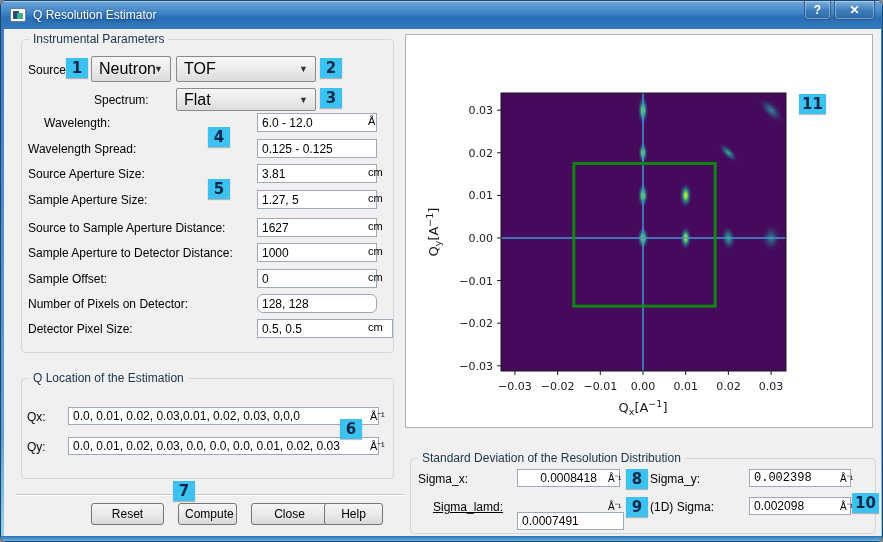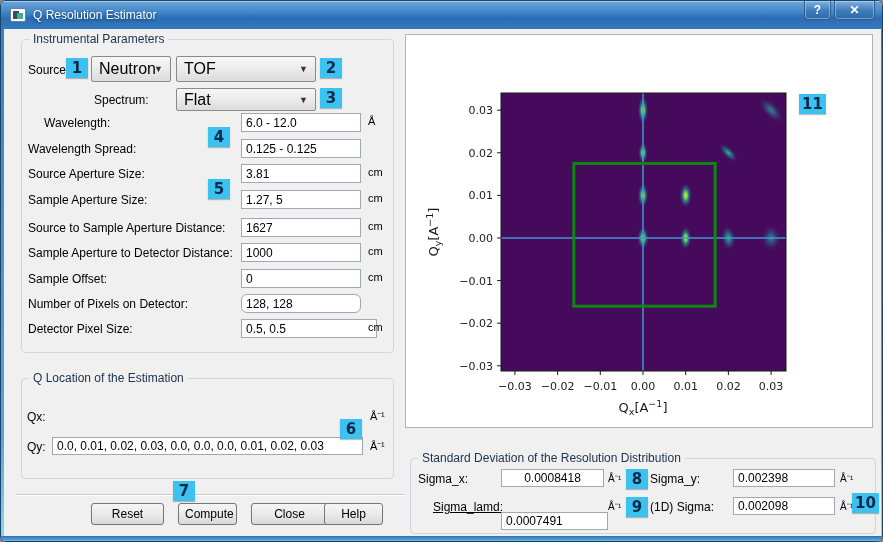--- a/index.html
+++ b/index.html
@@ -30,21 +30,21 @@
   .tbtn-help{left:803px;width:27px;}
   .tbtn-close{left:833px;width:41px;}
 
   
   .group{position:absolute;border:1px solid #d2d6da;border-radius:4px;box-sizing:border-box;}
   .gtitle{position:absolute;background:#f0f0f0;padding:0 4px;font-size:12px;color:#20364d;white-space:nowrap;}
 
   .lbl{position:absolute;font-size:12px;color:#000;white-space:nowrap;}
   .unit{position:absolute;font-size:11px;color:#000;white-space:nowrap;}
   .txt{position:absolute;height:19px;border:1px solid #9daab5;background:#fff;
-    font:12px "Liberation Sans",sans-serif;padding:0 4px;box-sizing:border-box;color:#000;}
+    font:12px "Liberation Sans",sans-serif;padding:0 4px;box-sizing:border-box;color:#000;margin-left:16px;}
   .combo{position:absolute;border:1px solid #8a8a8a;border-radius:2px;box-sizing:border-box;
     background:linear-gradient(180deg,#f7f7f7,#ebebeb 50%,#dcdcdc);cursor:default;}
   .combo .ctext{position:absolute;left:7px;top:50%;transform:translateY(-50%);font-size:16px;color:#000;white-space:nowrap;}
   .combo .arrow{position:absolute;right:7px;top:50%;transform:translateY(-50%);font-size:9px;color:#333;}
 
   .btn{position:absolute;top:502px;height:22px;border:1px solid #757575;border-radius:3px;
     background:linear-gradient(180deg,#f5f5f5,#ececec 45%,#d9d9d9);
     font:12px "Liberation Sans",sans-serif;color:#000;box-sizing:border-box;cursor:default;}
   .separator{position:absolute;left:14px;top:493px;width:390px;height:0;
     border-top:1px solid #cdcdcd;border-bottom:1px solid #ffffff;}
@@ -129,20 +129,21 @@
   <input class="txt" style="left: 240px; top: 293px; width: 120px; border-radius: 6px;" value="128, 128">
 
   <span class="lbl" style="left:27px;top:321px;">Detector Pixel Size:</span>
   <input class="txt" style="left: 240px; top: 318px; width: 136px;" value="0.5, 0.5">
   <span class="unit" style="left:367px;top:320px;">cm</span>
 
   <div class="group" style="left:20px;top:377px;width:373px;height:101px;"></div>
   <span class="gtitle" style="left:28px;top:370px;">Q Location of the Estimation</span>
 
   <span class="lbl" style="left:26px;top:409px;">Qx:</span>
+  <input class="txt" style="left: 51px; top: 406px; width: 311px; height: 18px;" value="0.0, 0.01, 0.02, 0.03,0.01, 0.02, 0.03, 0,0,0">
   <span class="unit" style="left:369px;top:407px;">Å⁻¹</span>
 
   <span class="lbl" style="left:26px;top:439px;">Qy:</span>
   <input class="txt" style="left: 51px; top: 436px; width: 311px; height: 18px;" value="0.0, 0.01, 0.02, 0.03, 0.0, 0.0, 0.0, 0.01, 0.02, 0.03">
   <span class="unit" style="left:369px;top:437px;">Å⁻¹</span>
 
   <div class="separator"></div>
   <button class="btn" style="left:90px;width:73px;">Reset</button>
   <button class="btn" style="left:177px;width:59px;">Compute</button>
   <button class="btn" style="left:250px;width:77px;">Close</button>
@@ -231,21 +232,21 @@
     </svg>
   </div>
 
   <div class="group" style="left:409px;top:457px;width:466px;height:76px;"></div>
   <span class="gtitle" style="left:417px;top:450px;">Standard Deviation of the Resolution Distribution</span>
 
   <span class="lbl" style="left:417px;top:471px;">Sigma_x:</span>
   <input class="txt" style="left: 500px; top: 468px; width: 103px; height: 18px; text-align: center;" value="0.0008418">
   <span class="unit" style="left:607px;top:470px;font-size:10px;">Å⁻¹</span>
   <span class="lbl" style="left:649px;top:471px;">Sigma_y:</span>
-  <input class="txt" style="left: 732px; top: 468px; width: 102px; height: 18px;" value="0.002398">
+  <input class="txt" style="left: 732px; top: 468px; width: 102px; height: 18px; font-family: Liberation Mono, monospace;" value="0.002398">
   <span class="unit" style="left:839px;top:470px;font-size:10px;">Å⁻¹</span>
 
   <span class="lbl" style="left:432px;top:499px;text-decoration:underline;">Sigma_lamd:</span>
   <input class="txt" style="left: 500px; top: 511px; width: 107px; height: 18px;" value="0.0007491">
   <span class="unit" style="left:607px;top:498px;font-size:10px;">Å⁻¹</span>
   <span class="lbl" style="left:649px;top:499px;">(1D) Sigma:</span>
   <input class="txt" style="left: 732px; top: 496px; width: 102px; height: 18px;" value="0.002098">
   <span class="unit" style="left:839px;top:498px;font-size:10px;">Å⁻¹</span>
 
   <span class="badge b1">1</span>

